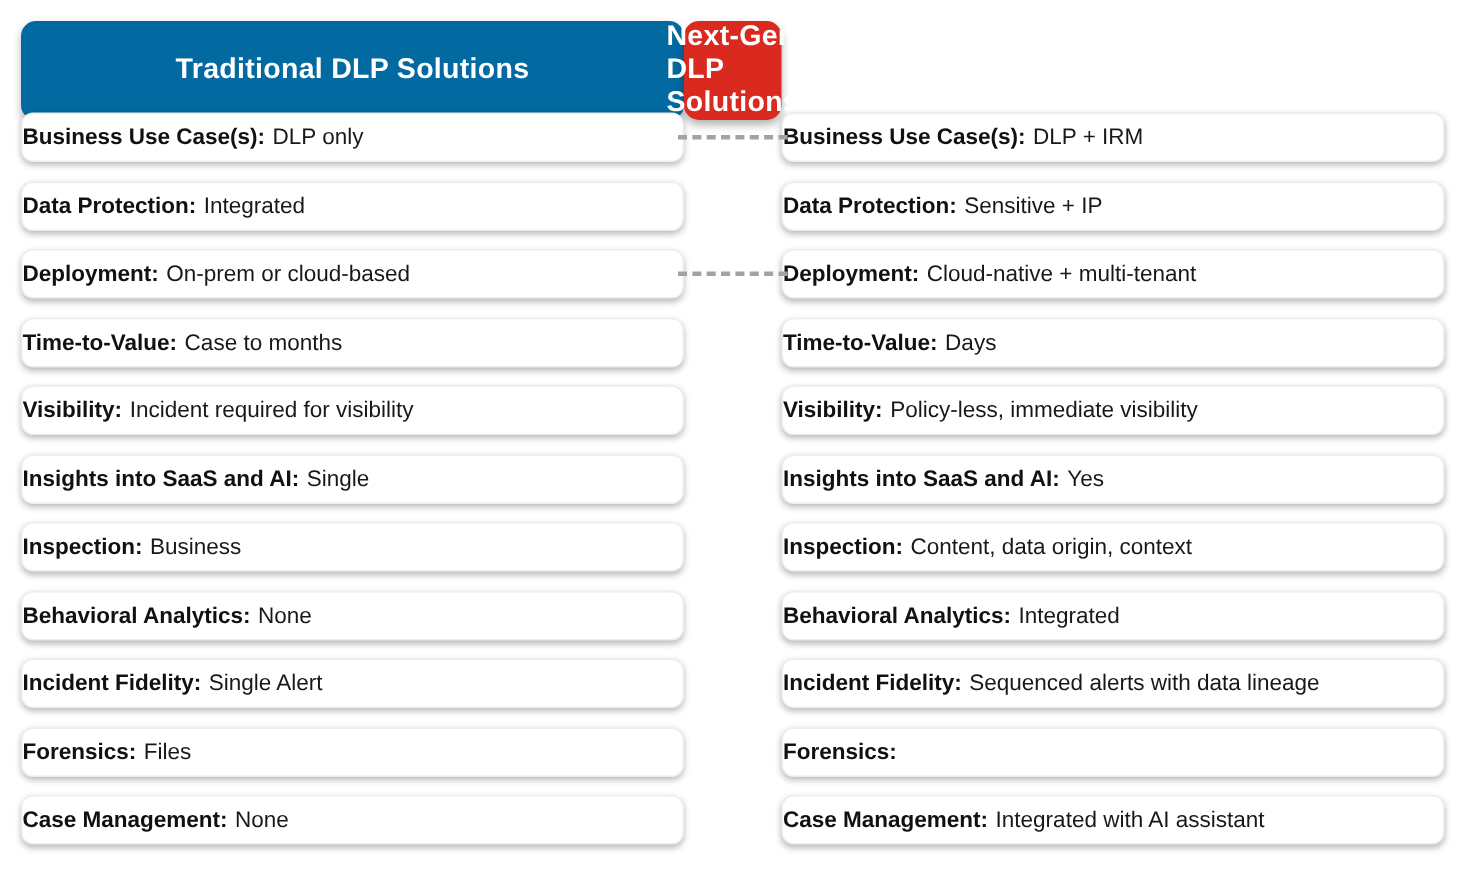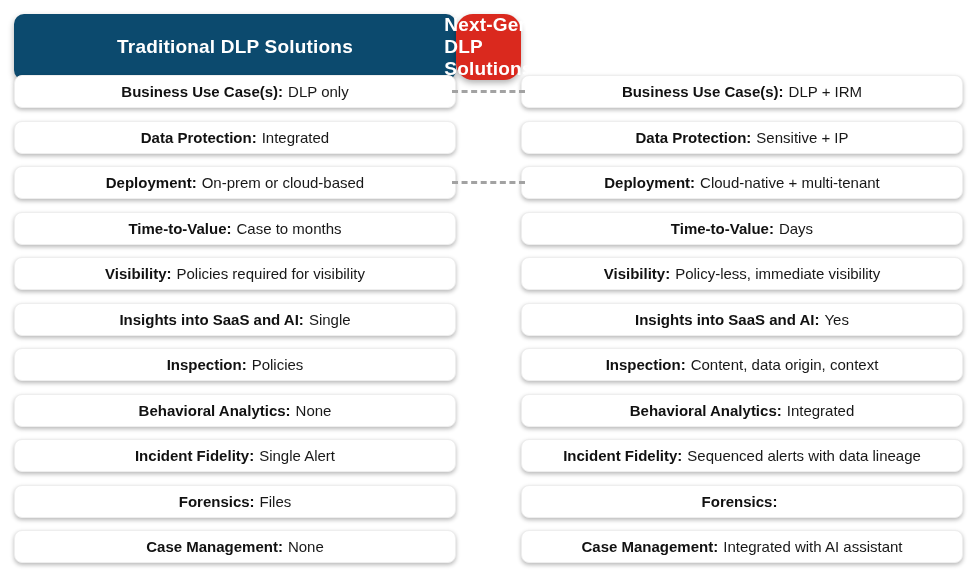--- a/index.html
+++ b/index.html
@@ -52,21 +52,20 @@
     gap: 12.5px;
   }
   .card {
     height: 33px;
     background: #ffffff;
     border: 1px solid #eeeeee;
     border-radius: 8px;
     box-shadow: 0 2px 4px rgba(0,0,0,0.28);
     display: flex;
     align-items: center;
-    justify-content: center;
     font-size: 15px;
     color: #181818;
     white-space: nowrap;
     overflow: hidden;
   }
   .card .lbl {
     font-weight: bold;
     margin-right: 5px;
     color: #111111;
   }
@@ -80,24 +79,24 @@
     margin-top: -2px;
     border-top: 3px dashed #a2a2a2;
   }
 </style>
 </head>
 <body>
 
 <div class="canvas">
 
   <div class="grid-row header-row">
-    <div class="hdr hdr-left" style="background: #0c4a6e;">
+    <div class="hdr hdr-left" style="background: #0369a1;">
       <span>Traditional DLP Solutions</span>
     </div>
-    <div class="hdr hdr-right" style="background: rgb(218, 41, 30); border-radius: 17px;">
+    <div class="hdr hdr-right" style="background: rgb(218, 41, 30);">
       <span>Next-Gen DLP Solutions</span>
     </div>
   </div>
 
   <div class="rows">
 
     <div class="grid-row">
       <div class="card">
         <span class="lbl">Business Use Case(s):</span>
           <span>DLP only</span>
@@ -141,21 +140,21 @@
       <div class="connector"></div>
       <div class="card">
         <span class="lbl">Time-to-Value:</span>
           <span>Days</span>
       </div>
     </div>
 
     <div class="grid-row">
       <div class="card">
         <span class="lbl">Visibility:</span>
-          <span>Policies required for visibility</span>
+          <span>Incident required for visibility</span>
       </div>
       <div class="connector"></div>
       <div class="card">
         <span class="lbl">Visibility:</span>
           <span>Policy-less, immediate visibility</span>
       </div>
     </div>
 
     <div class="grid-row">
       <div class="card">
@@ -165,21 +164,21 @@
       <div class="connector"></div>
       <div class="card">
         <span class="lbl">Insights into SaaS and AI:</span>
           <span>Yes</span>
       </div>
     </div>
 
     <div class="grid-row">
       <div class="card">
         <span class="lbl">Inspection:</span>
-          <span>Policies</span>
+          <span>Business</span>
       </div>
       <div class="connector"></div>
       <div class="card">
         <span class="lbl">Inspection:</span>
           <span>Content, data origin, context</span>
       </div>
     </div>
 
     <div class="grid-row">
       <div class="card">

